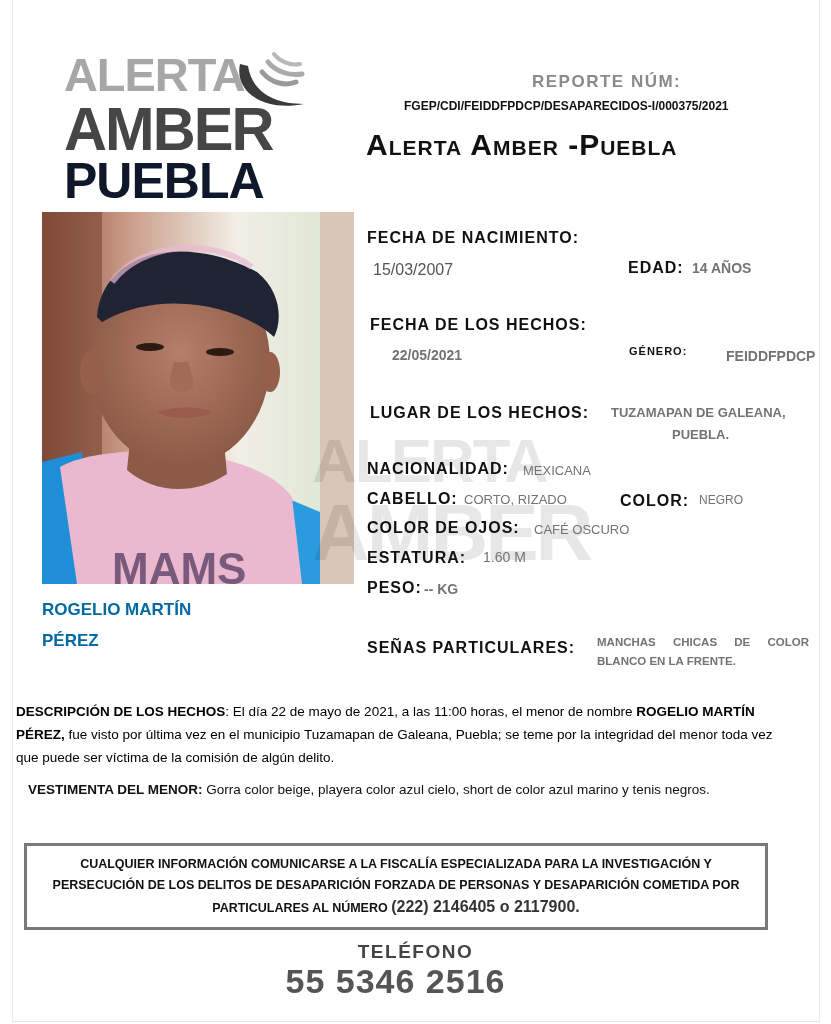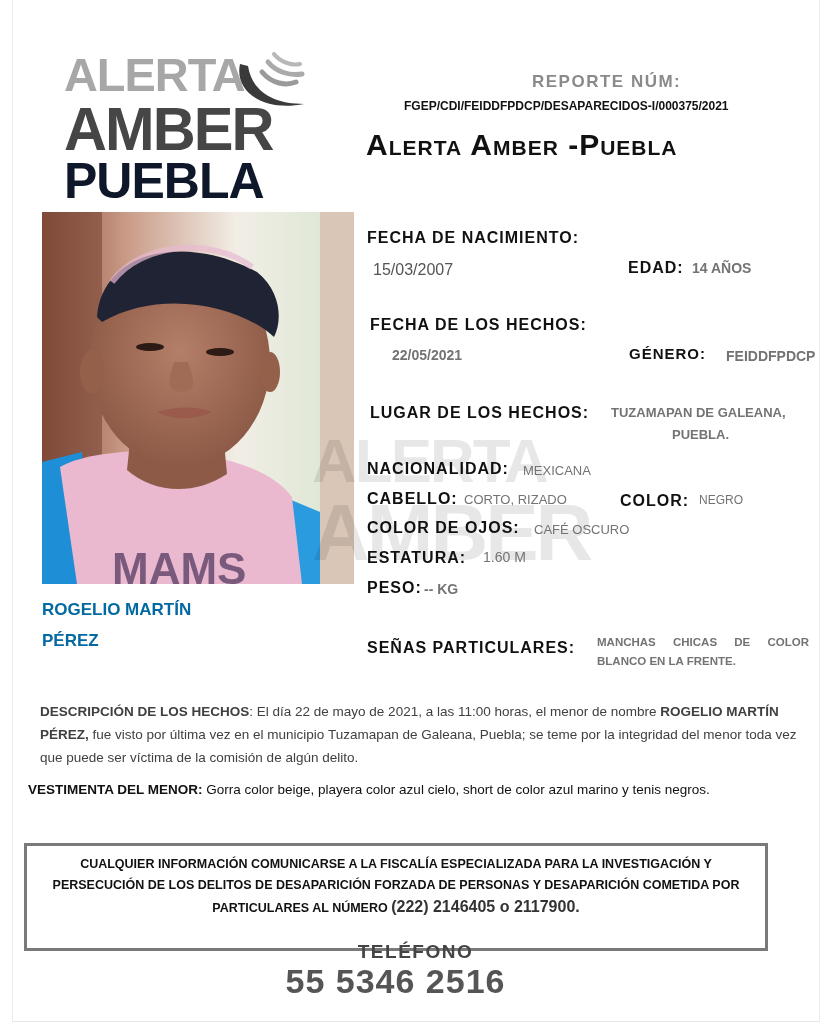--- a/index.html
+++ b/index.html
@@ -32,26 +32,26 @@
   .watermark .w2 { position: absolute; left: 0; top: 62px; font-size: 80px; font-weight: 700; color: #000; letter-spacing: -3px; }
 
   
   .lbl { position: absolute; font-weight: 700; font-size: 16px; color: #111; letter-spacing: 1px; white-space: nowrap; }
   .val { position: absolute; font-size: 13px; color: #737373; white-space: nowrap; }
   .val.b { font-weight: 700; }
   .val.gray { color: #555; font-size: 16px; }
   .val.big { font-size: 14px; }
 
   
-  .desc { position: absolute; left: 40px; top: 700px; width: 760px; font-size: 13.5px; line-height: 23px; color: #404040; }
+  .desc { position: absolute; left: 16px; top: 700px; width: 760px; font-size: 13.5px; line-height: 23px; color: #000000; }
   .desc b { font-weight: 700; }
   .clothing { position: absolute; left: 28px; top: 780px; width: 760px; font-size: 13.5px; line-height: 20px; color: #111; }
 
   
-  .contact-box { position: absolute; left: 24px; top: 843px; width: 744px; height: 108px; border: 3px solid #7a7a7a; text-align: center; padding-top: 8px; font-size: 12.5px; font-weight: 700; line-height: 21px; color: #111; }
+  .contact-box { position: absolute; left: 24px; top: 843px; width: 744px; height: 87px; border: 3px solid #7a7a7a; text-align: center; padding-top: 8px; font-size: 12.5px; font-weight: 700; line-height: 21px; color: #111; }
   .contact-box .num { font-size: 16px; font-weight: 700; color: #333; }
 
   .tel-label { position: absolute; left: 0; width: 831px; top: 941px; text-align: center; font-size: 19px; font-weight: 700; color: #444; letter-spacing: 1.5px; }
   .tel-num { position: absolute; left: 0; width: 791px; top: 962px; text-align: center; font-size: 34px; font-weight: 700; color: #555; letter-spacing: 1px; }
 </style>
 </head>
 <body>
 
 <div class="page">
   <div class="page-edge"></div>
@@ -123,21 +123,21 @@
     <span class="w2">AMBER</span>
   </div>
 
   <div class="lbl" style="left:367px;top:229px;">FECHA DE NACIMIENTO:</div>
   <div class="val gray" style="left:373px;top:261px;">15/03/2007</div>
   <div class="lbl" style="left:628px;top:259px;">EDAD:</div>
   <div class="val b big" style="left:692px;top:260px;">14 AÑOS</div>
 
   <div class="lbl" style="left:370px;top:316px;">FECHA DE LOS HECHOS:</div>
   <div class="val b big" style="left:392px;top:347px;">22/05/2021</div>
-  <div class="lbl" style="left:629px;top:345px;font-size:15px;">GÉNERO:</div>
+  <div class="lbl" style="left:629px;top:345px;font-size:11px;">GÉNERO:</div>
   <div class="val b big" style="left:726px;top:348px;">FEIDDFPDCP</div>
 
   <div class="lbl" style="left:370px;top:404px;">LUGAR DE LOS HECHOS:</div>
   <div class="val b" style="left:611px;top:405px;">TUZAMAPAN DE GALEANA,</div>
   <div class="val b" style="left:672px;top:427px;">PUEBLA.</div>
 
   <div class="lbl" style="left:367px;top:460px;">NACIONALIDAD:</div>
   <div class="val" style="left:523px;top:463px;">MEXICANA</div>
 
   <div class="lbl" style="left:367px;top:490px;">CABELLO:</div>

